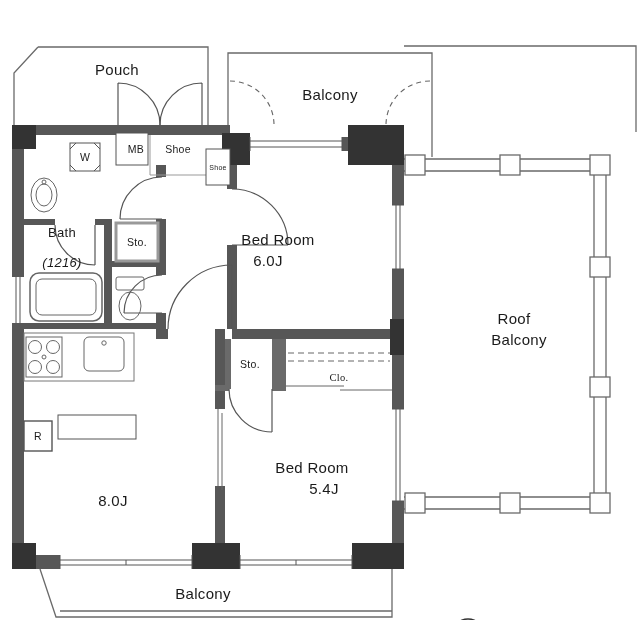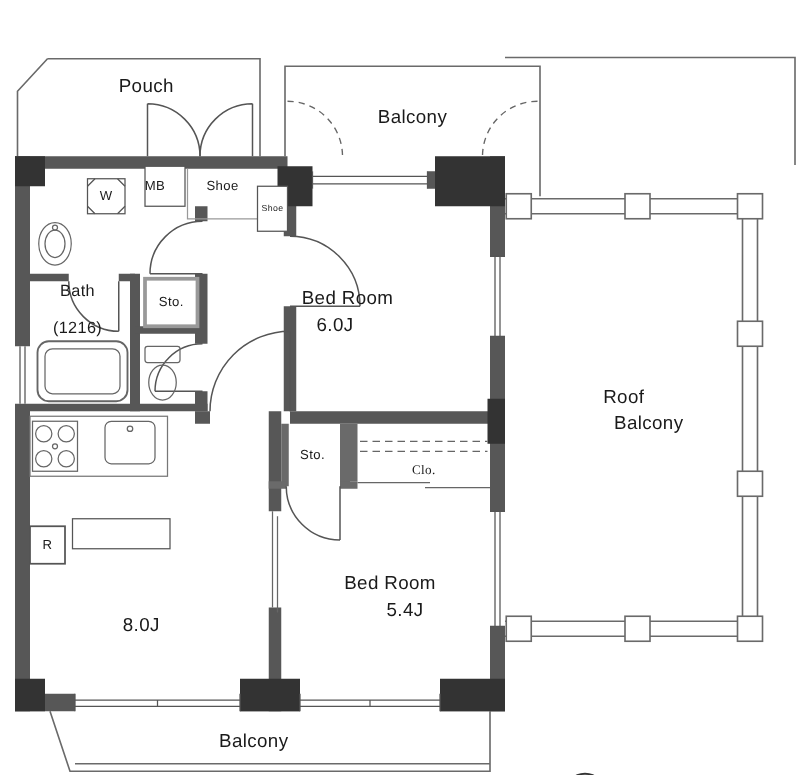--- a/index.html
+++ b/index.html
@@ -173,30 +173,30 @@
     <g transform="translate(468,598)">
       <circle cx="0" cy="0" r="16" fill="#ffffff" stroke="#333333" stroke-width="1.5"></circle>
       <polygon points="15,0 -11,-8 -4,0 -11,8" fill="#111111"></polygon>
     </g>
   </svg>
 
   <div class="label lg" style="left:117px;top:32px;">Pouch</div>
   <div class="label lg" style="left:330px;top:57px;">Balcony</div>
   <div class="label lg" style="left:278px;top:202px;">Bed Room</div>
   <div class="label lg" style="left:268px;top:223px;">6.0J</div>
-  <div class="label lg" style="left:499px;top:281px;">Roof</div>
+  <div class="label lg" style="left:514px;top:281px;">Roof</div>
   <div class="label lg" style="left:519px;top:302px;">Balcony</div>
   <div class="label md" style="left:62px;top:195px;">Bath</div>
-  <div class="label md" style="left:62px;top:225px;">(1216)</div>
+  <div class="label md" style="left:62px;top:225px;font-style:italic;">(1216)</div>
   <div class="label lg" style="left:312px;top:430px;">Bed Room</div>
   <div class="label lg" style="left:324px;top:451px;">5.4J</div>
   <div class="label lg" style="left:113px;top:463px;">8.0J</div>
   <div class="label lg" style="left:203px;top:556px;">Balcony</div>
 
-  <div class="label sm" style="left:124px;top:112px;">MB</div>
+  <div class="label sm" style="left:136px;top:112px;">MB</div>
   <div class="label sm" style="left:178px;top:112px;">Shoe</div>
   <div class="label xs" style="left:218px;top:130px;">Shoe</div>
   <div class="label sm" style="left:85px;top:120px;">W</div>
   <div class="label sm" style="left:137px;top:205px;">Sto.</div>
   <div class="label sm" style="left:250px;top:327px;">Sto.</div>
   <div class="label sm" style="left:339px;top:340px;font-family:Liberation Serif, serif;">Clo.</div>
   <div class="label sm" style="left:38px;top:399px;">R</div>
 
   <div class="label rot90" style="left:495px;top:597px;">N</div>
 

